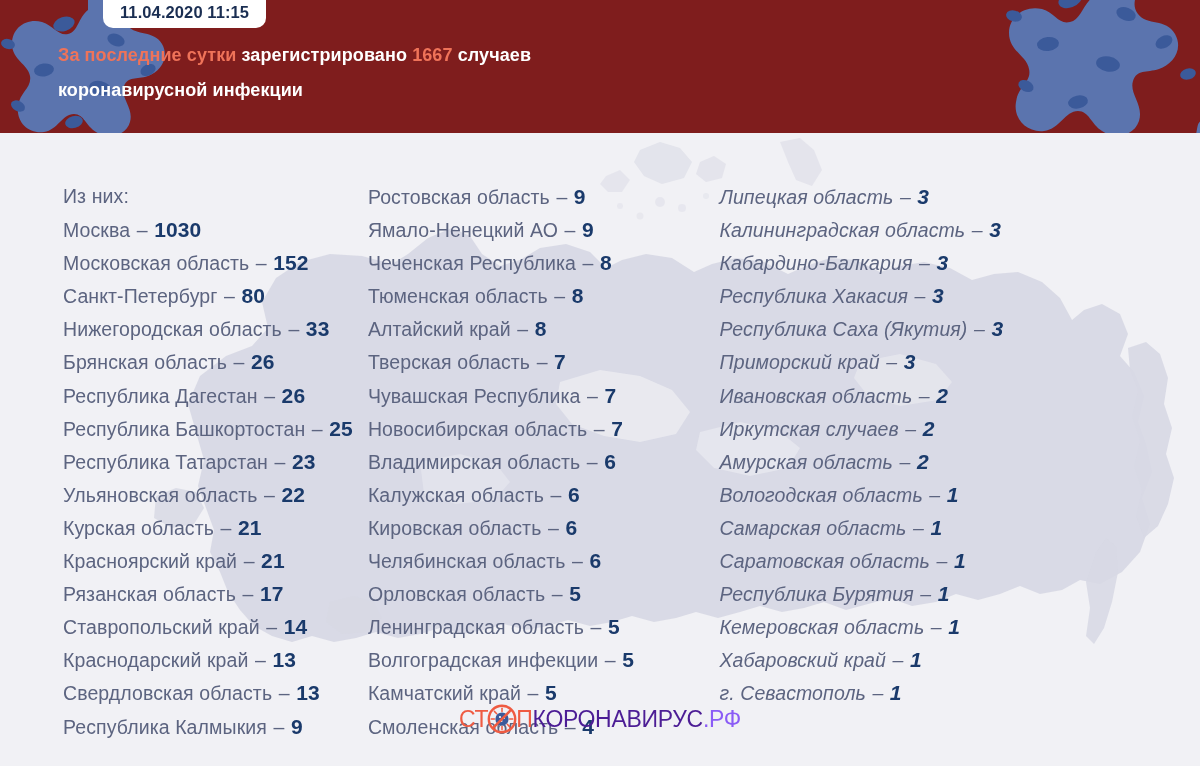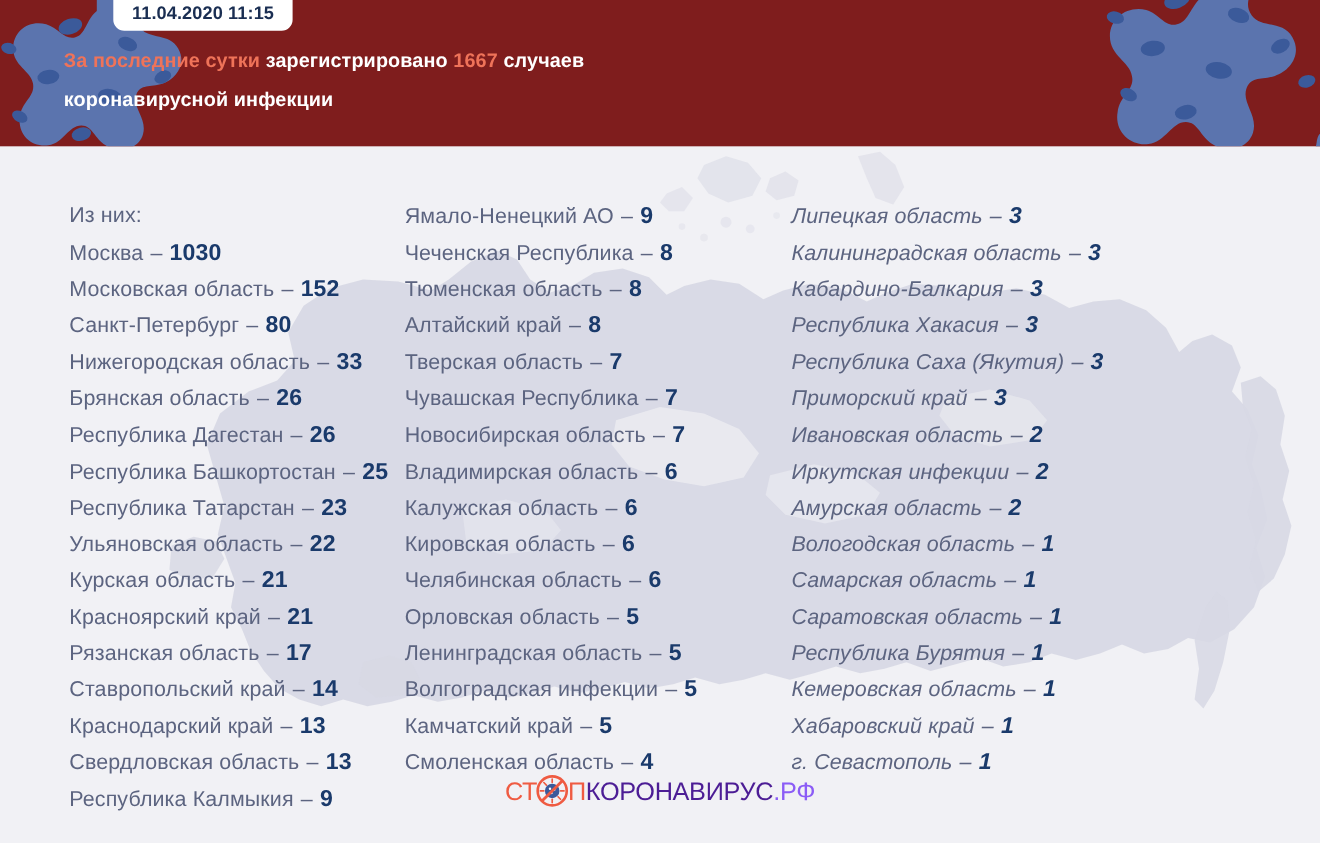--- a/index.html
+++ b/index.html
@@ -286,20 +286,21 @@
           <div class="row"><span>Красноярский край</span><span class="dash"> – </span><span class="val">21</span></div>
           <div class="row"><span>Рязанская область</span><span class="dash"> – </span><span class="val">17</span></div>
           <div class="row"><span>Ставропольский край</span><span class="dash"> – </span><span class="val">14</span></div>
           <div class="row"><span>Краснодарский край</span><span class="dash"> – </span><span class="val">13</span></div>
           <div class="row"><span>Свердловская область</span><span class="dash"> – </span><span class="val">13</span></div>
           <div class="row"><span>Республика Калмыкия</span><span class="dash"> – </span><span class="val">9</span></div>
         </div>
     </div>
     <div class="col col-2">
       <div id="col-2-rows">
+          <div class="row"><span>Ростовская область</span><span class="dash"> – </span><span class="val">9</span></div>
           <div class="row"><span>Ямало-Ненецкий АО</span><span class="dash"> – </span><span class="val">9</span></div>
           <div class="row"><span>Чеченская Республика</span><span class="dash"> – </span><span class="val">8</span></div>
           <div class="row"><span>Тюменская область</span><span class="dash"> – </span><span class="val">8</span></div>
           <div class="row"><span>Алтайский край</span><span class="dash"> – </span><span class="val">8</span></div>
           <div class="row"><span>Тверская область</span><span class="dash"> – </span><span class="val">7</span></div>
           <div class="row"><span>Чувашская Республика</span><span class="dash"> – </span><span class="val">7</span></div>
           <div class="row"><span>Новосибирская область</span><span class="dash"> – </span><span class="val">7</span></div>
           <div class="row"><span>Владимирская область</span><span class="dash"> – </span><span class="val">6</span></div>
           <div class="row"><span>Калужская область</span><span class="dash"> – </span><span class="val">6</span></div>
           <div class="row"><span>Кировская область</span><span class="dash"> – </span><span class="val">6</span></div>
@@ -313,21 +314,21 @@
     </div>
     <div class="col col-3">
       <div id="col-3-rows">
           <div class="row"><span>Липецкая область</span><span class="dash"> – </span><span class="val">3</span></div>
           <div class="row"><span>Калининградская область</span><span class="dash"> – </span><span class="val">3</span></div>
           <div class="row"><span>Кабардино-Балкария</span><span class="dash"> – </span><span class="val">3</span></div>
           <div class="row"><span>Республика Хакасия</span><span class="dash"> – </span><span class="val">3</span></div>
           <div class="row"><span>Республика Саха (Якутия)</span><span class="dash"> – </span><span class="val">3</span></div>
           <div class="row"><span>Приморский край</span><span class="dash"> – </span><span class="val">3</span></div>
           <div class="row"><span>Ивановская область</span><span class="dash"> – </span><span class="val">2</span></div>
-          <div class="row"><span>Иркутская инфекции</span><span class="dash"> – </span><span class="val">2</span></div>
+          <div class="row"><span>Иркутская случаев</span><span class="dash"> – </span><span class="val">2</span></div>
           <div class="row"><span>Амурская область</span><span class="dash"> – </span><span class="val">2</span></div>
           <div class="row"><span>Вологодская область</span><span class="dash"> – </span><span class="val">1</span></div>
           <div class="row"><span>Самарская область</span><span class="dash"> – </span><span class="val">1</span></div>
           <div class="row"><span>Саратовская область</span><span class="dash"> – </span><span class="val">1</span></div>
           <div class="row"><span>Республика Бурятия</span><span class="dash"> – </span><span class="val">1</span></div>
           <div class="row"><span>Кемеровская область</span><span class="dash"> – </span><span class="val">1</span></div>
           <div class="row"><span>Хабаровский край</span><span class="dash"> – </span><span class="val">1</span></div>
           <div class="row"><span>г. Севастополь</span><span class="dash"> – </span><span class="val">1</span></div>
         </div>
     </div>

